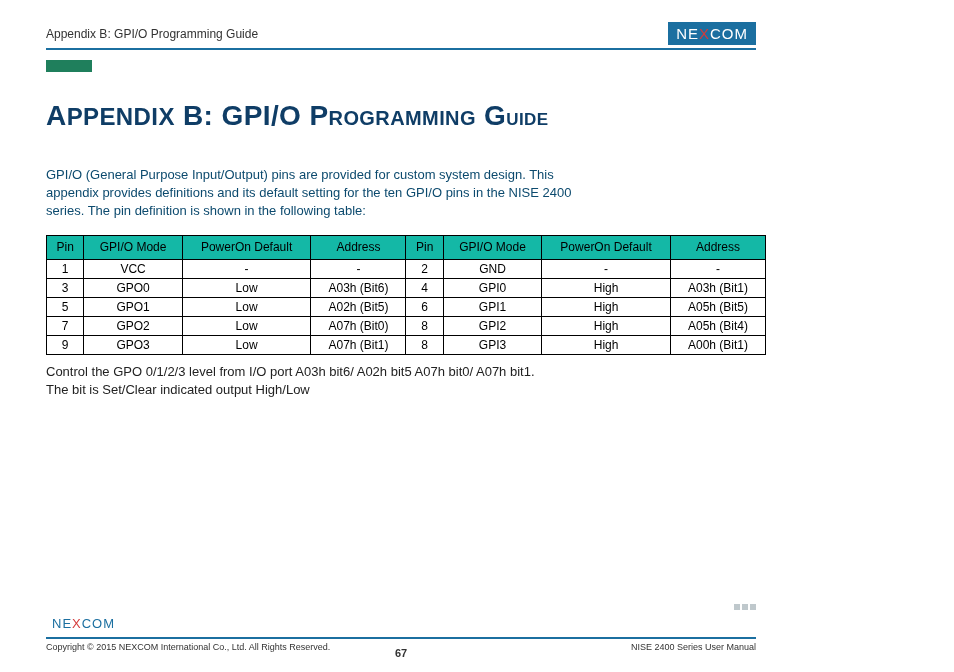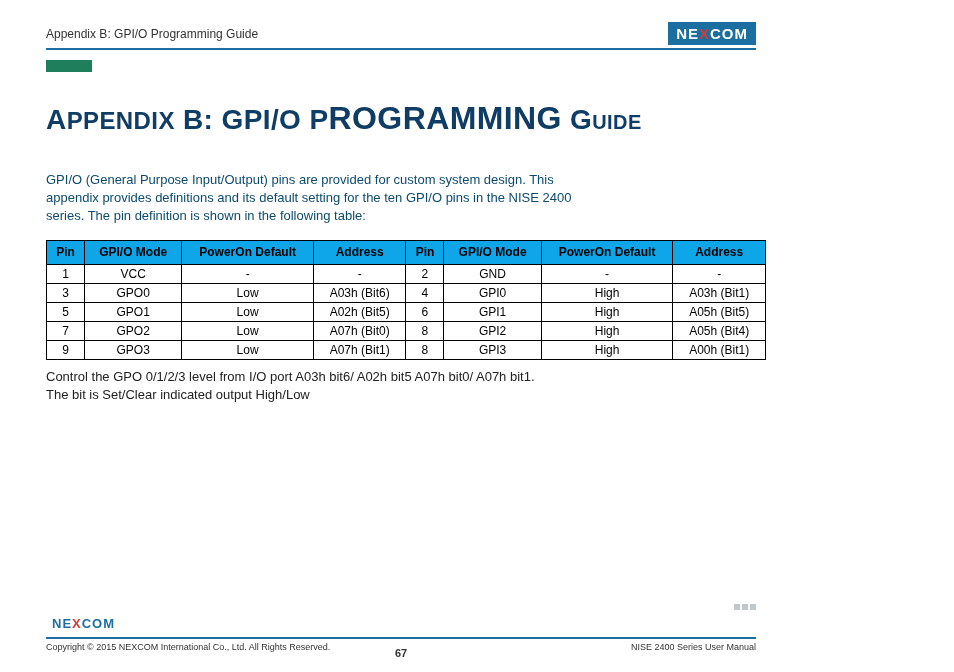--- a/index.html
+++ b/index.html
@@ -33,21 +33,21 @@
   }
   .green-bar {
     width: 46px;
     height: 12px;
     background: #1f7f5c;
     margin-top: 10px;
   }
   .logo-top, .logo-bottom {
     display: inline-flex;
     align-items: center;
-    font-weight: 700;
+    font-weight: 400;
     background: #1b6fa0;
     color: #fff;
     letter-spacing: 1px;
     font-size: 15px;
     padding: 3px 8px 3px 8px;
     font-family: Arial, sans-serif;
   }
   .logo-top .x, .logo-bottom .x {
     color: #d43b3b;
   }
@@ -66,23 +66,23 @@
     margin-top: 34px;
     max-width: 540px;
   }
   table.pin {
     border-collapse: collapse;
     margin-top: 14px;
     width: 720px;
     font-size: 12px;
   }
   table.pin th {
-    background: #0ea5e9;
+    background: #14b8a6;
     color: #000;
-    font-weight: 700;
+    font-weight: 400;
     border: 1px solid #000;
     padding: 5px 6px;
     font-size: 12px;
     line-height: 1.15;
   }
   table.pin td {
     border: 1px solid #000;
     padding: 2px 8px;
     text-align: center;
     color: #000;
@@ -150,21 +150,21 @@
     <span class="logo-top">
       <span>NE</span>
         <span class="x">X</span>
         <span>COM</span>
     </span>
   </div>
   <div class="top-rule"></div>
   <div class="green-bar"></div>
 
   <div class="title">
-    A<span style="font-size:24px">PPENDIX</span> B: GPI/O P<span style="font-size:32px">ROGRAMMING</span> G<span style="font-size:20px">UIDE</span>
+    A<span style="font-size:24px">PPENDIX</span> B: GPI/O P<span style="font-size:20px">ROGRAMMING</span> G<span style="font-size:17px">UIDE</span>
   </div>
 
   <div class="intro">GPI/O (General Purpose Input/Output) pins are provided for custom system design. This appendix provides definitions and its default setting for the ten GPI/O pins in the NISE 2400 series. The pin definition is shown in the following table:</div>
 
   <table class="pin">
     <thead>
       <tr>
         <th>Pin</th>
         <th>GPI/O Mode</th>
         <th>PowerOn Default</th>

